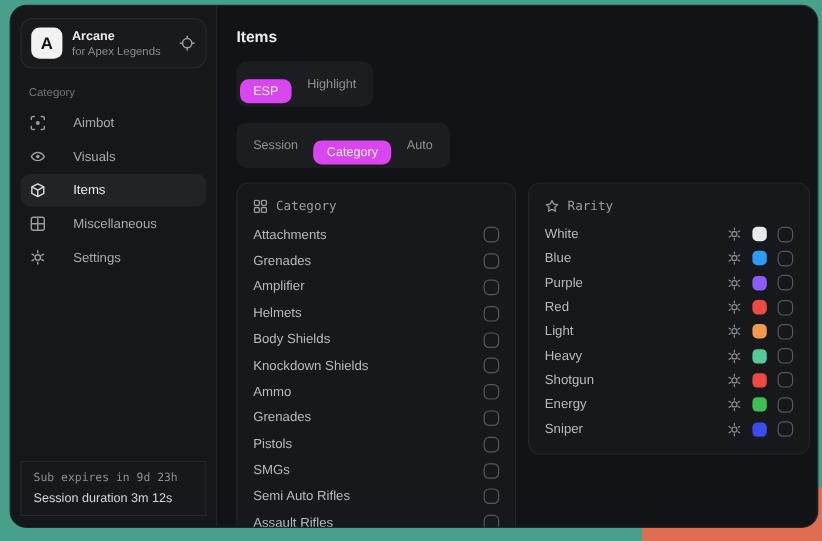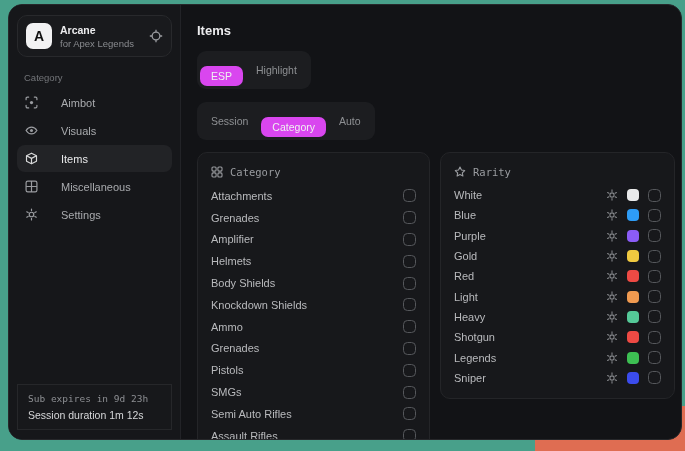--- a/index.html
+++ b/index.html
@@ -201,21 +201,21 @@
               <circle cx="6" cy="6" r="2.1"></circle>
               <path d="M6 .9v1.5M6 9.6v1.5M1.6 3.5l1.3.75M9.1 7.75l1.3.75M1.6 8.5l1.3-.75M9.1 4.25l1.3-.75"></path>
             </svg>
           </span>
           <span>Settings</span>
         </div>
       </div>
 
     <div class="status-card">
       <div class="status-line1">Sub expires in 9d 23h</div>
-      <div class="status-line2">Session duration 1m 12s</div>
+      <div class="status-line2">Session duration 3m 12s</div>
     </div>
   </div>
 
   <div class="main">
     <div class="page-title">Items</div>
 
     <div class="tabs-row">
       <div class="tab-group g1" id="modeTabs">
           <span class="tab selected">ESP</span>
           <span class="tab">Highlight</span>
@@ -331,31 +331,20 @@
               <span class="row-gear icn">
                 <svg viewBox="0 0 12 12" fill="none" stroke="currentColor" stroke-width="1.1" stroke-linecap="round">
                   <circle cx="6" cy="6" r="2.1"></circle>
                   <path d="M6 .9v1.5M6 9.6v1.5M1.6 3.5l1.3.75M9.1 7.75l1.3.75M1.6 8.5l1.3-.75M9.1 4.25l1.3-.75"></path>
                 </svg>
               </span>
               <span class="swatch" style="background: rgb(139, 92, 246);"></span>
               <span class="checkbox"></span>
             </div>
             <div class="row">
-              <span class="row-label">Gold</span>
-              <span class="row-gear icn">
-                <svg viewBox="0 0 12 12" fill="none" stroke="currentColor" stroke-width="1.1" stroke-linecap="round">
-                  <circle cx="6" cy="6" r="2.1"></circle>
-                  <path d="M6 .9v1.5M6 9.6v1.5M1.6 3.5l1.3.75M9.1 7.75l1.3.75M1.6 8.5l1.3-.75M9.1 4.25l1.3-.75"></path>
-                </svg>
-              </span>
-              <span class="swatch" style="background: rgb(240, 201, 64);"></span>
-              <span class="checkbox"></span>
-            </div>
-            <div class="row">
               <span class="row-label">Red</span>
               <span class="row-gear icn">
                 <svg viewBox="0 0 12 12" fill="none" stroke="currentColor" stroke-width="1.1" stroke-linecap="round">
                   <circle cx="6" cy="6" r="2.1"></circle>
                   <path d="M6 .9v1.5M6 9.6v1.5M1.6 3.5l1.3.75M9.1 7.75l1.3.75M1.6 8.5l1.3-.75M9.1 4.25l1.3-.75"></path>
                 </svg>
               </span>
               <span class="swatch" style="background: rgb(238, 74, 68);"></span>
               <span class="checkbox"></span>
             </div>
@@ -386,21 +375,21 @@
               <span class="row-gear icn">
                 <svg viewBox="0 0 12 12" fill="none" stroke="currentColor" stroke-width="1.1" stroke-linecap="round">
                   <circle cx="6" cy="6" r="2.1"></circle>
                   <path d="M6 .9v1.5M6 9.6v1.5M1.6 3.5l1.3.75M9.1 7.75l1.3.75M1.6 8.5l1.3-.75M9.1 4.25l1.3-.75"></path>
                 </svg>
               </span>
               <span class="swatch" style="background: rgb(238, 74, 68);"></span>
               <span class="checkbox"></span>
             </div>
             <div class="row">
-              <span class="row-label">Legends</span>
+              <span class="row-label">Energy</span>
               <span class="row-gear icn">
                 <svg viewBox="0 0 12 12" fill="none" stroke="currentColor" stroke-width="1.1" stroke-linecap="round">
                   <circle cx="6" cy="6" r="2.1"></circle>
                   <path d="M6 .9v1.5M6 9.6v1.5M1.6 3.5l1.3.75M9.1 7.75l1.3.75M1.6 8.5l1.3-.75M9.1 4.25l1.3-.75"></path>
                 </svg>
               </span>
               <span class="swatch" style="background: rgb(61, 191, 83);"></span>
               <span class="checkbox"></span>
             </div>
             <div class="row">

